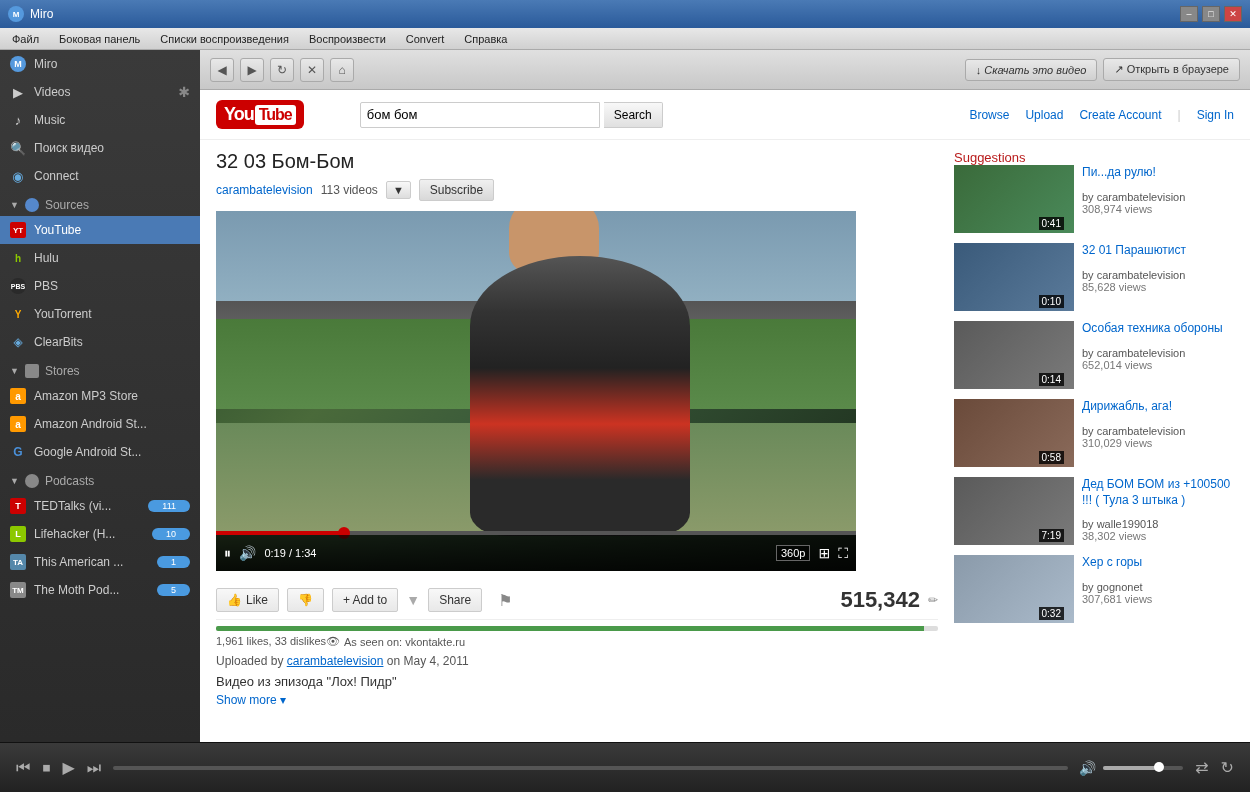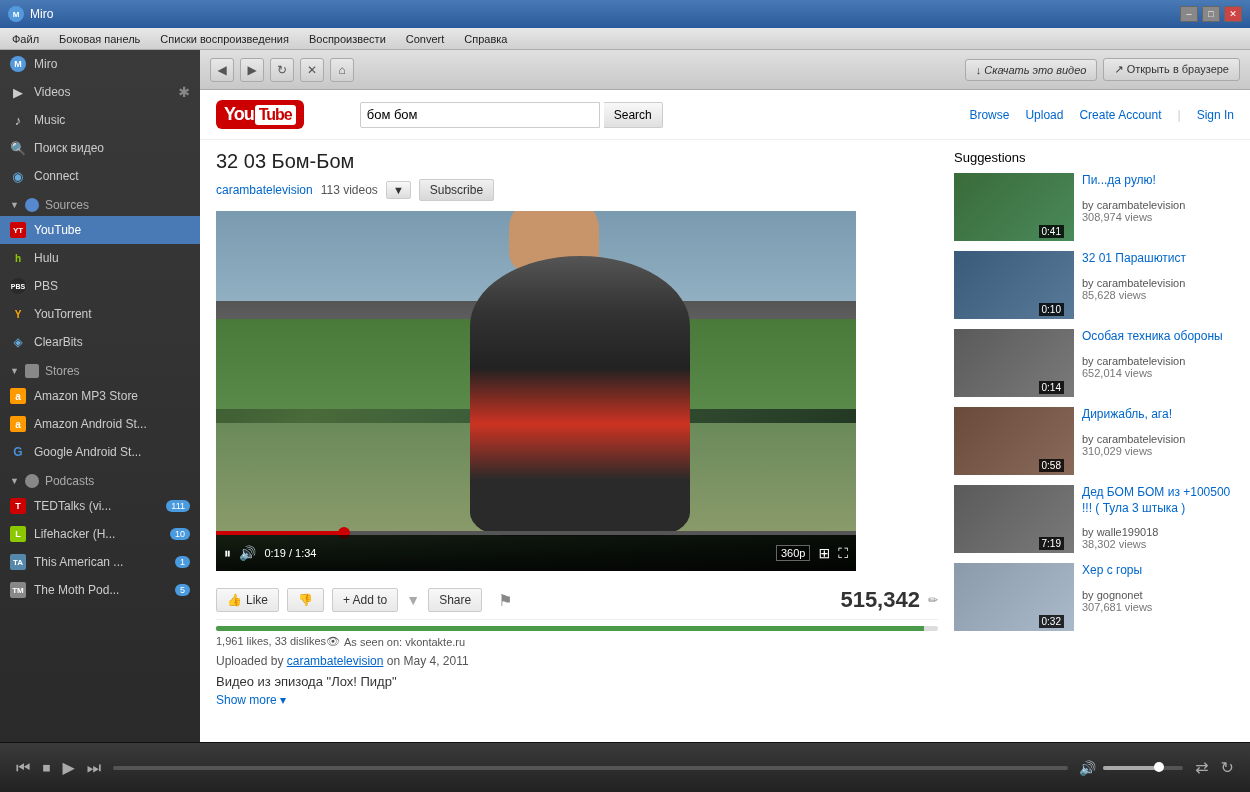--- a/index.html
+++ b/index.html
@@ -80,21 +80,21 @@
       color: #aaa;
       font-size: 12px;
       cursor: pointer;
     }
     .sidebar-section-header .arrow { font-size: 9px; }
 
     .badge {
       background: #4a9ae0;
       color: white;
       border-radius: 8px;
-      padding: 1px 5px;
+      padding: 1px 14px;
       font-size: 9px;
       margin-left: auto;
       text-align: center;
     }
 
     
     .content-area {
       flex: 1;
       background: #f0f0f0;
       display: flex;
@@ -413,22 +413,22 @@
 
     .show-more { color: #0066cc; font-size: 12px; cursor: pointer; margin-top: 4px; }
 
     
     .yt-sidebar {
       width: 280px;
       flex-shrink: 0;
     }
     .suggestions-title {
       font-size: 13px;
-      color: #000000;
-      margin-bottom: 8px;
+      color: #b91c1c;
+      margin-bottom: 0;
     }
 
     .suggestion-item {
       display: flex;
       gap: 8px;
       margin-bottom: 10px;
       cursor: pointer;
     }
     .suggestion-thumb {
       width: 120px;

